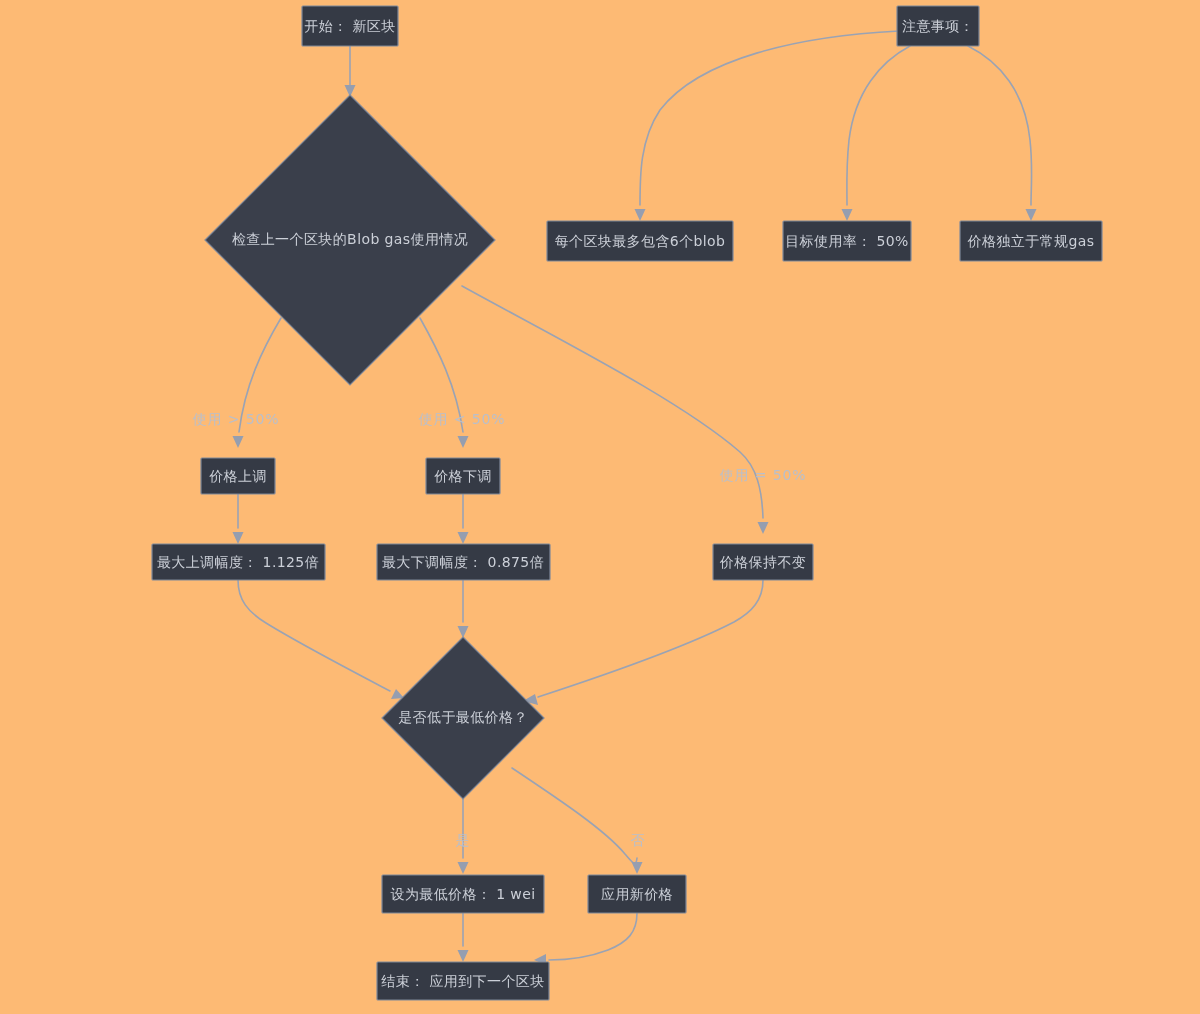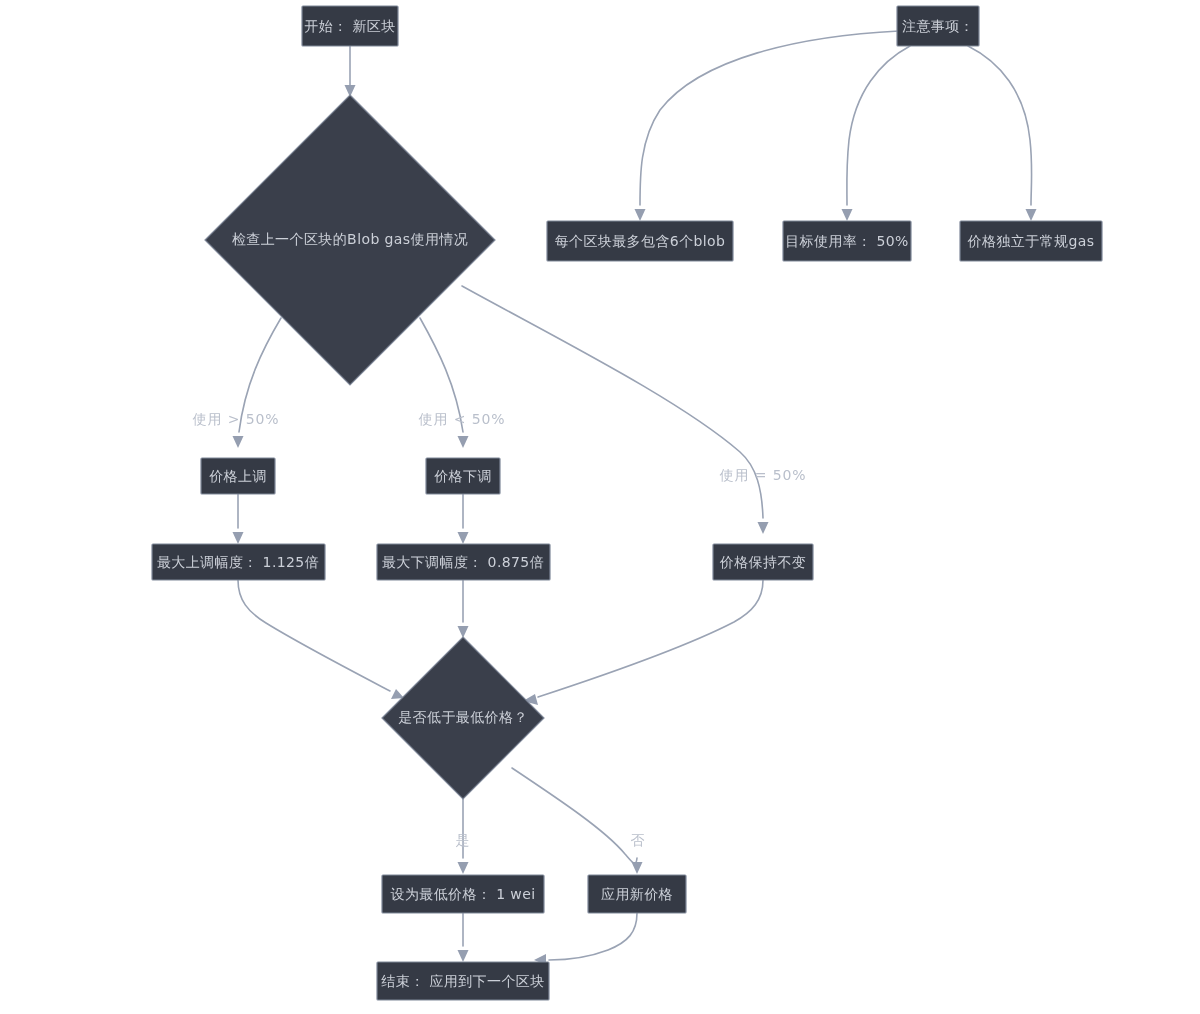--- a/index.html
+++ b/index.html
@@ -11,21 +11,21 @@
   body {
     width: 1200px;
     height: 1014px;
     overflow: hidden;
     font-family: "DejaVu Sans", "Liberation Sans", sans-serif;
   }
   #diagram-root {
     position: relative;
     width: 1200px;
     height: 1014px;
-    background: #ffffff;
+    background: #fdba74;
   }
   svg#flow-svg {
     position: absolute;
     left: 0;
     top: 0;
     width: 1200px;
     height: 1014px;
     display: block;
   }
   .edge-path {

